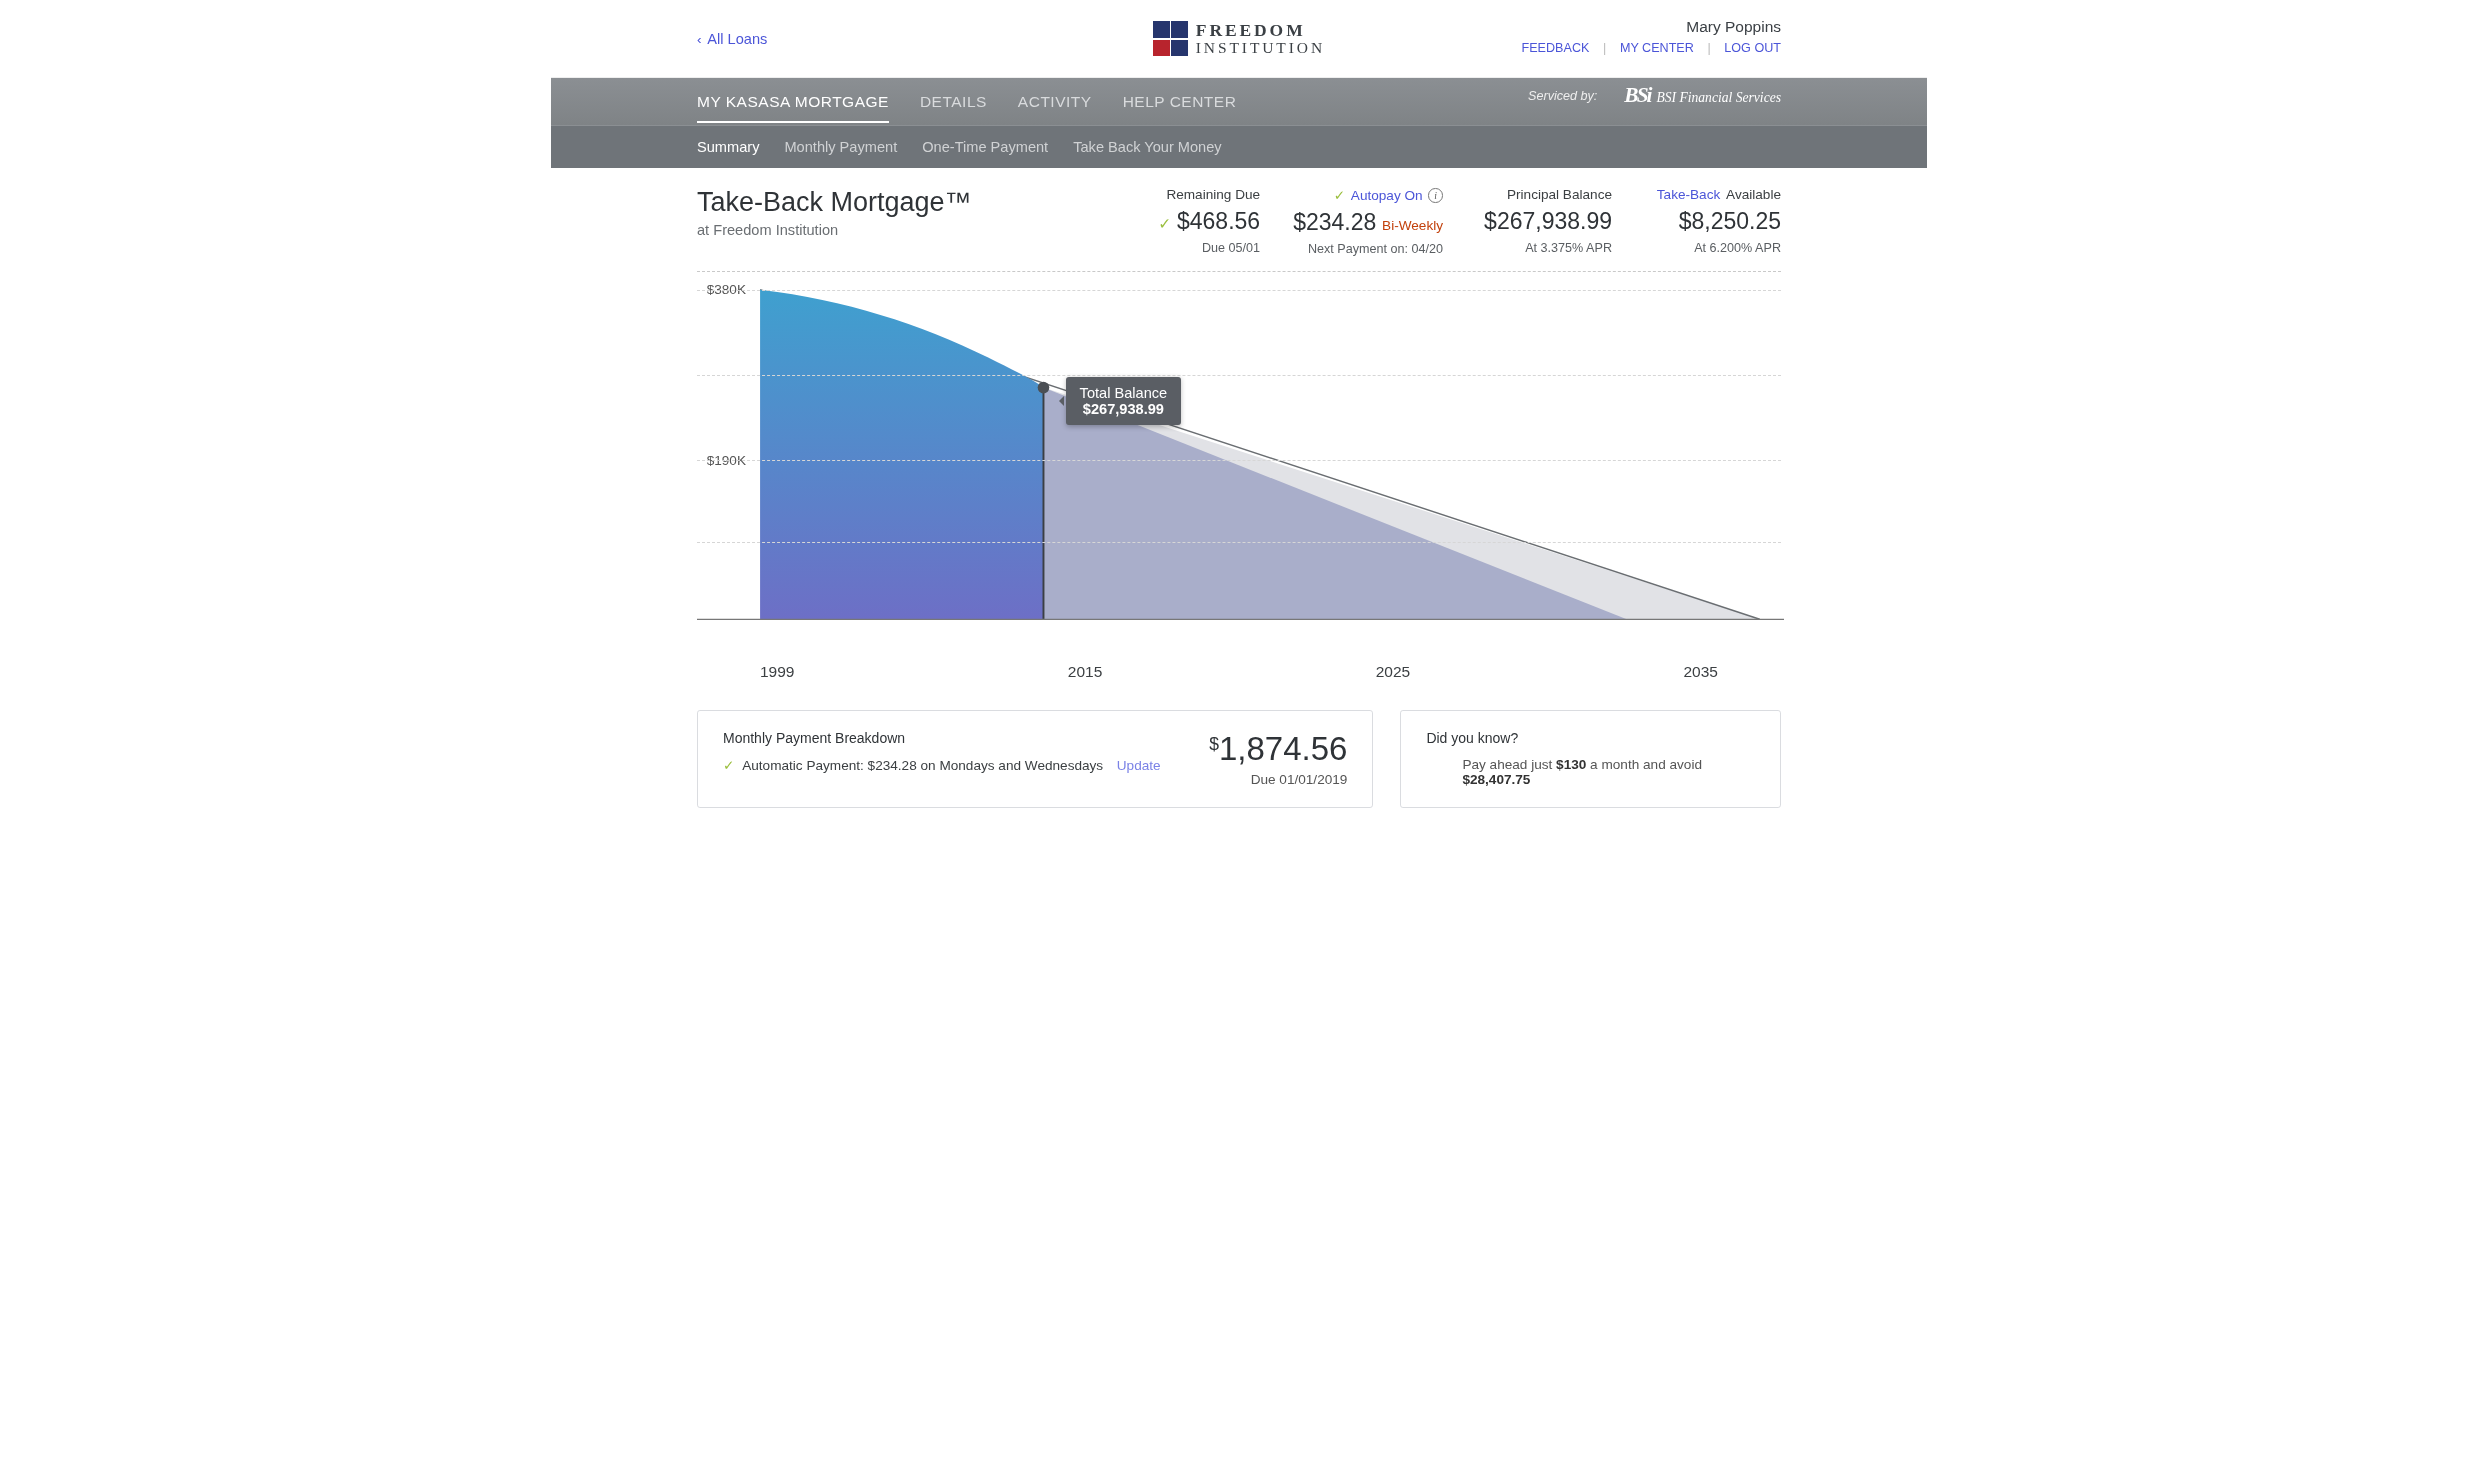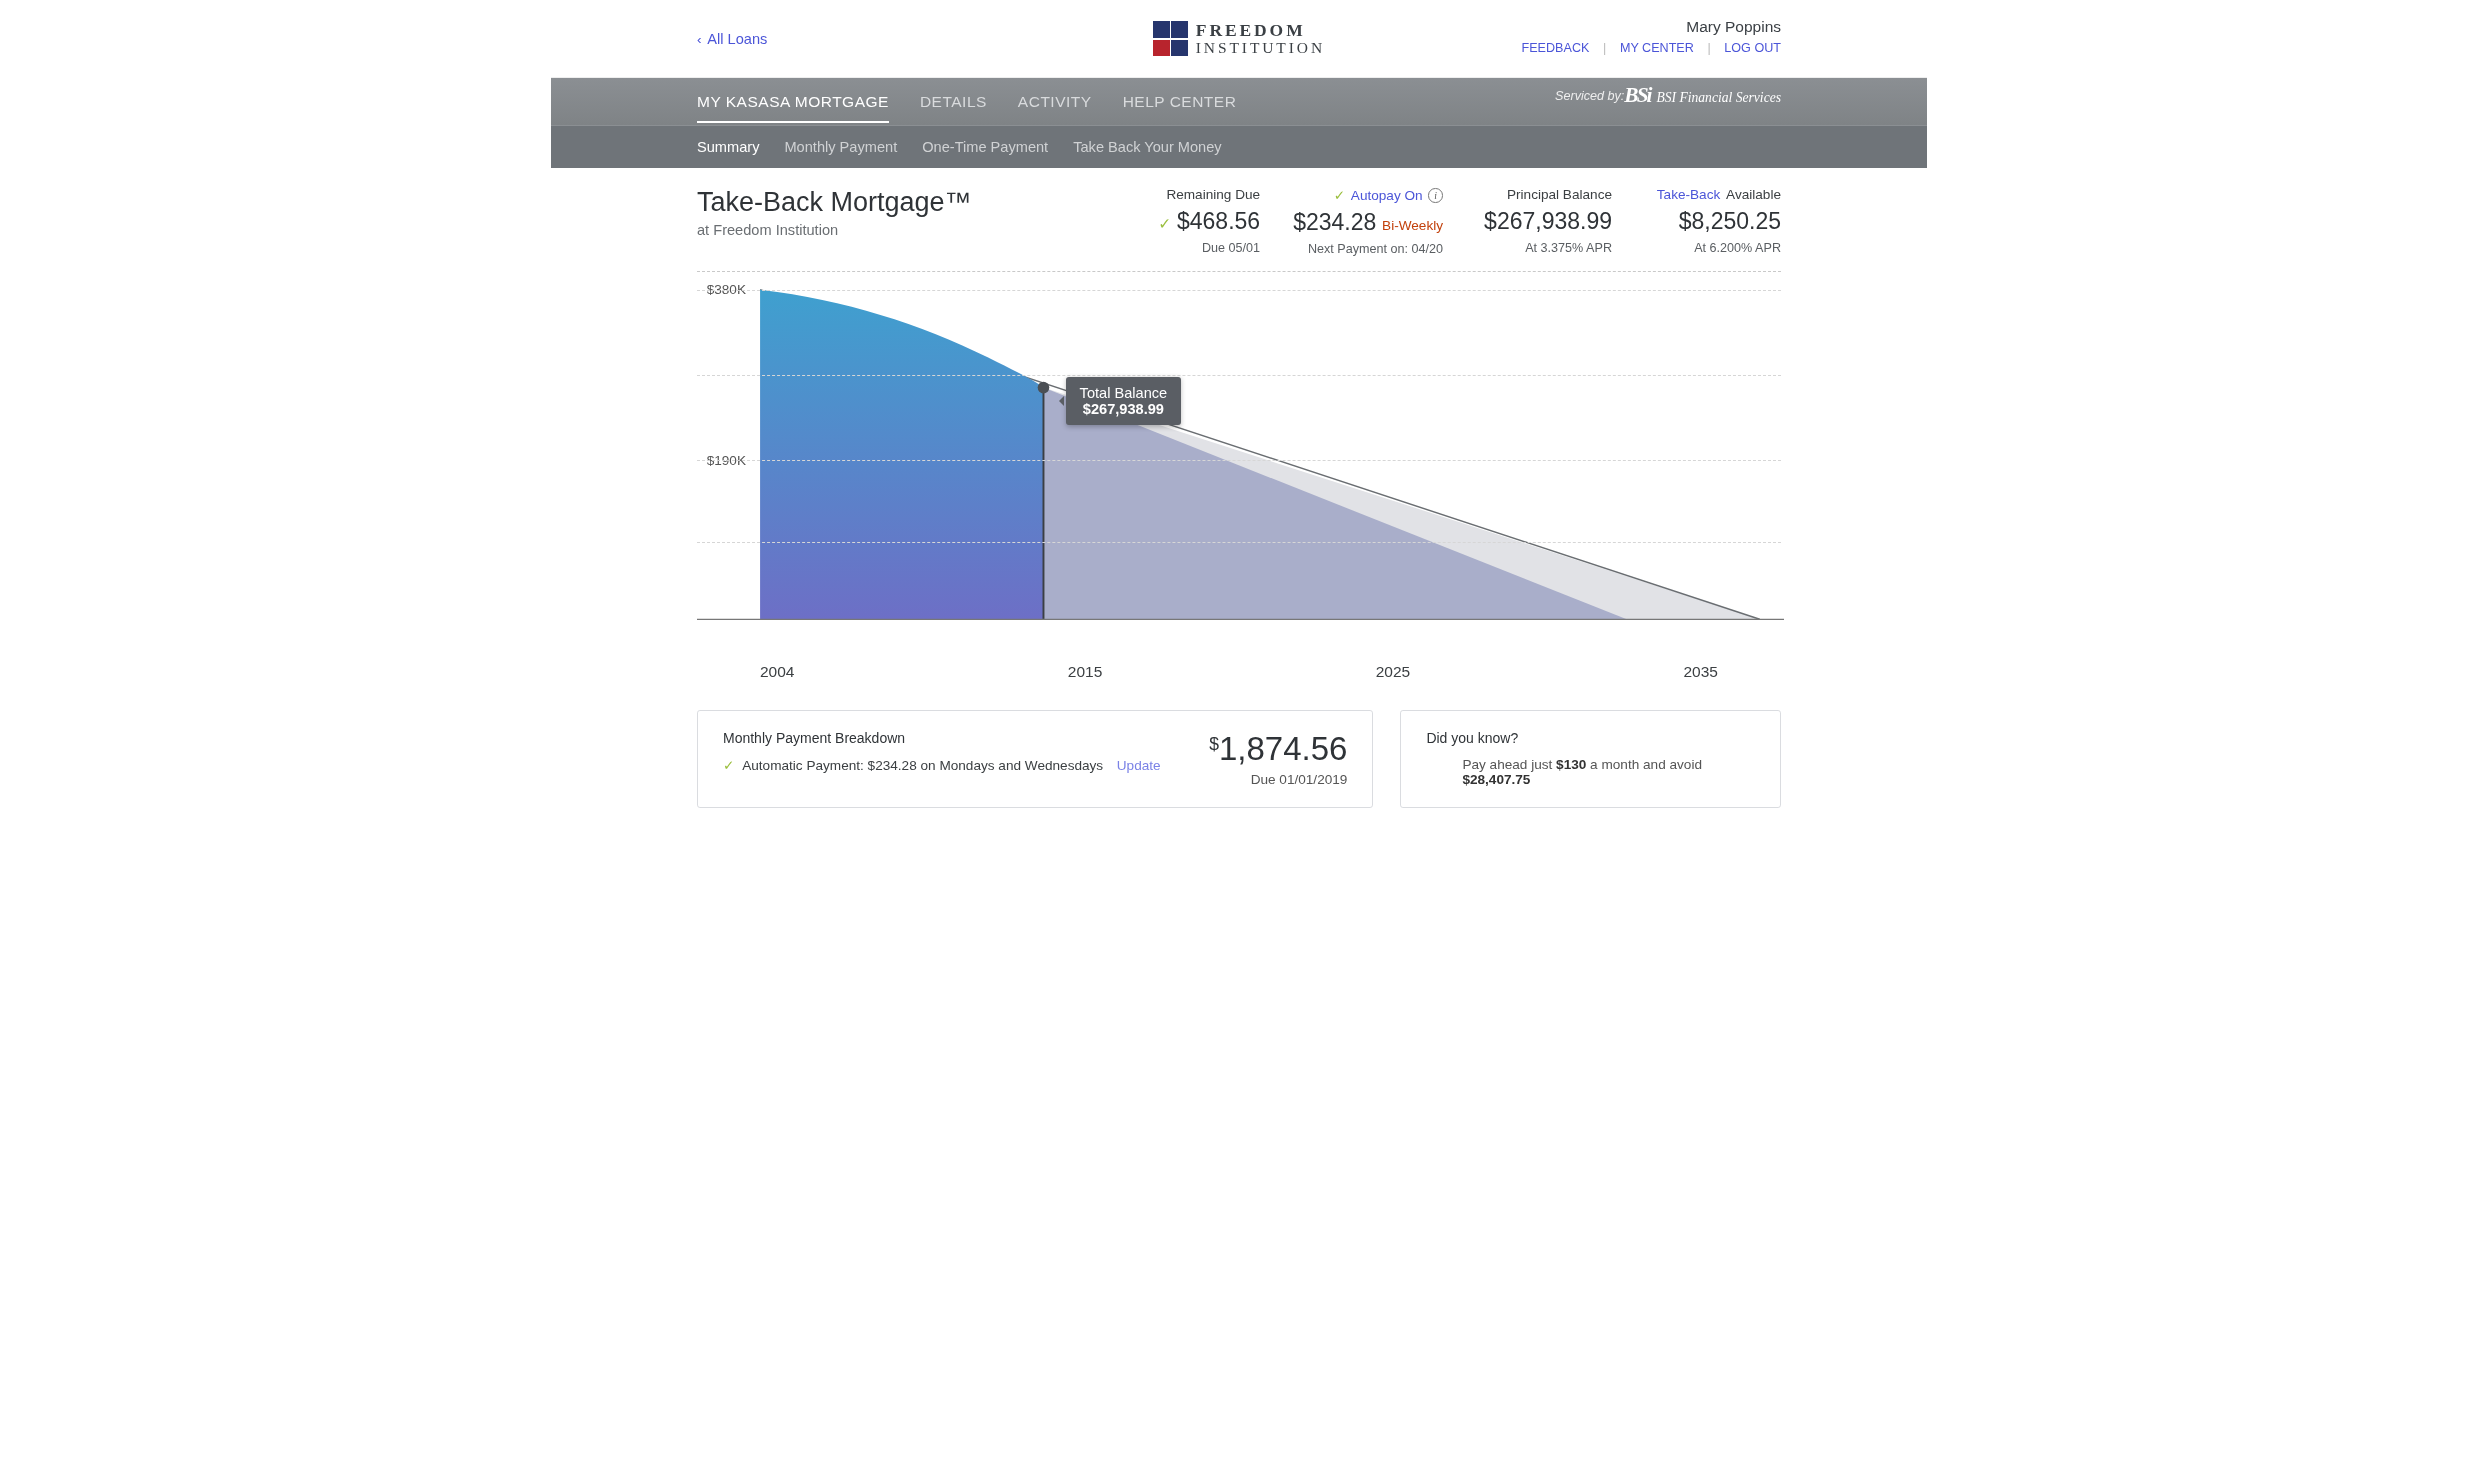--- a/index.html
+++ b/index.html
@@ -59,21 +59,21 @@
     padding: 0 146px;
     gap: 31px;
     color:#d9dbdd;
     font-size:15.5px;
     position:relative;
   }
   .mainnav .tab { cursor:pointer; padding:12.6px 0; letter-spacing:0.5px;}
   .mainnav .tab.active { color:#fff; border-bottom:2.9px solid #fff; padding-bottom:9.7px;}
   .serviced {
     position:absolute; right:146px; top:0; height:35px;
-    display:flex; align-items:center; gap:0; color:#eee; font-size:12.6px; font-style:italic;
+    display:flex; align-items:center; gap:27px; color:#eee; font-size:12.6px; font-style:italic;
   }
   .bsi-logo {
     font-style:italic; font-family:Georgia,serif; font-size:13.6px; color:#fff; line-height:1;
   }
   .bsi-logo .m { font-size:21.3px; font-weight:700; font-style:italic; letter-spacing:-1.9px; margin-right:5.8px;}
   
   .subnav {
     background:#6f7479;
     height:43px;
     display:flex; align-items:center; gap:25px;
@@ -285,21 +285,21 @@
       <line x1="0" y1="350" x2="1120" y2="350" stroke="#777" stroke-width="1.2"></line>
     </svg>
 
     <div class="tooltip" style="left:369px; top:97px;">
       <div>Total Balance</div>
       <div class="v">$267,938.99</div>
     </div>
   </div>
 
   <div class="xaxis">
-    <span>2004</span>
+    <span>1999</span>
     <span>2015</span>
     <span>2025</span>
     <span>2035</span>
   </div>
 
 
   <div class="cards">
     <div class="card breakdown">
       <div class="breakdown-row">
         <div>

